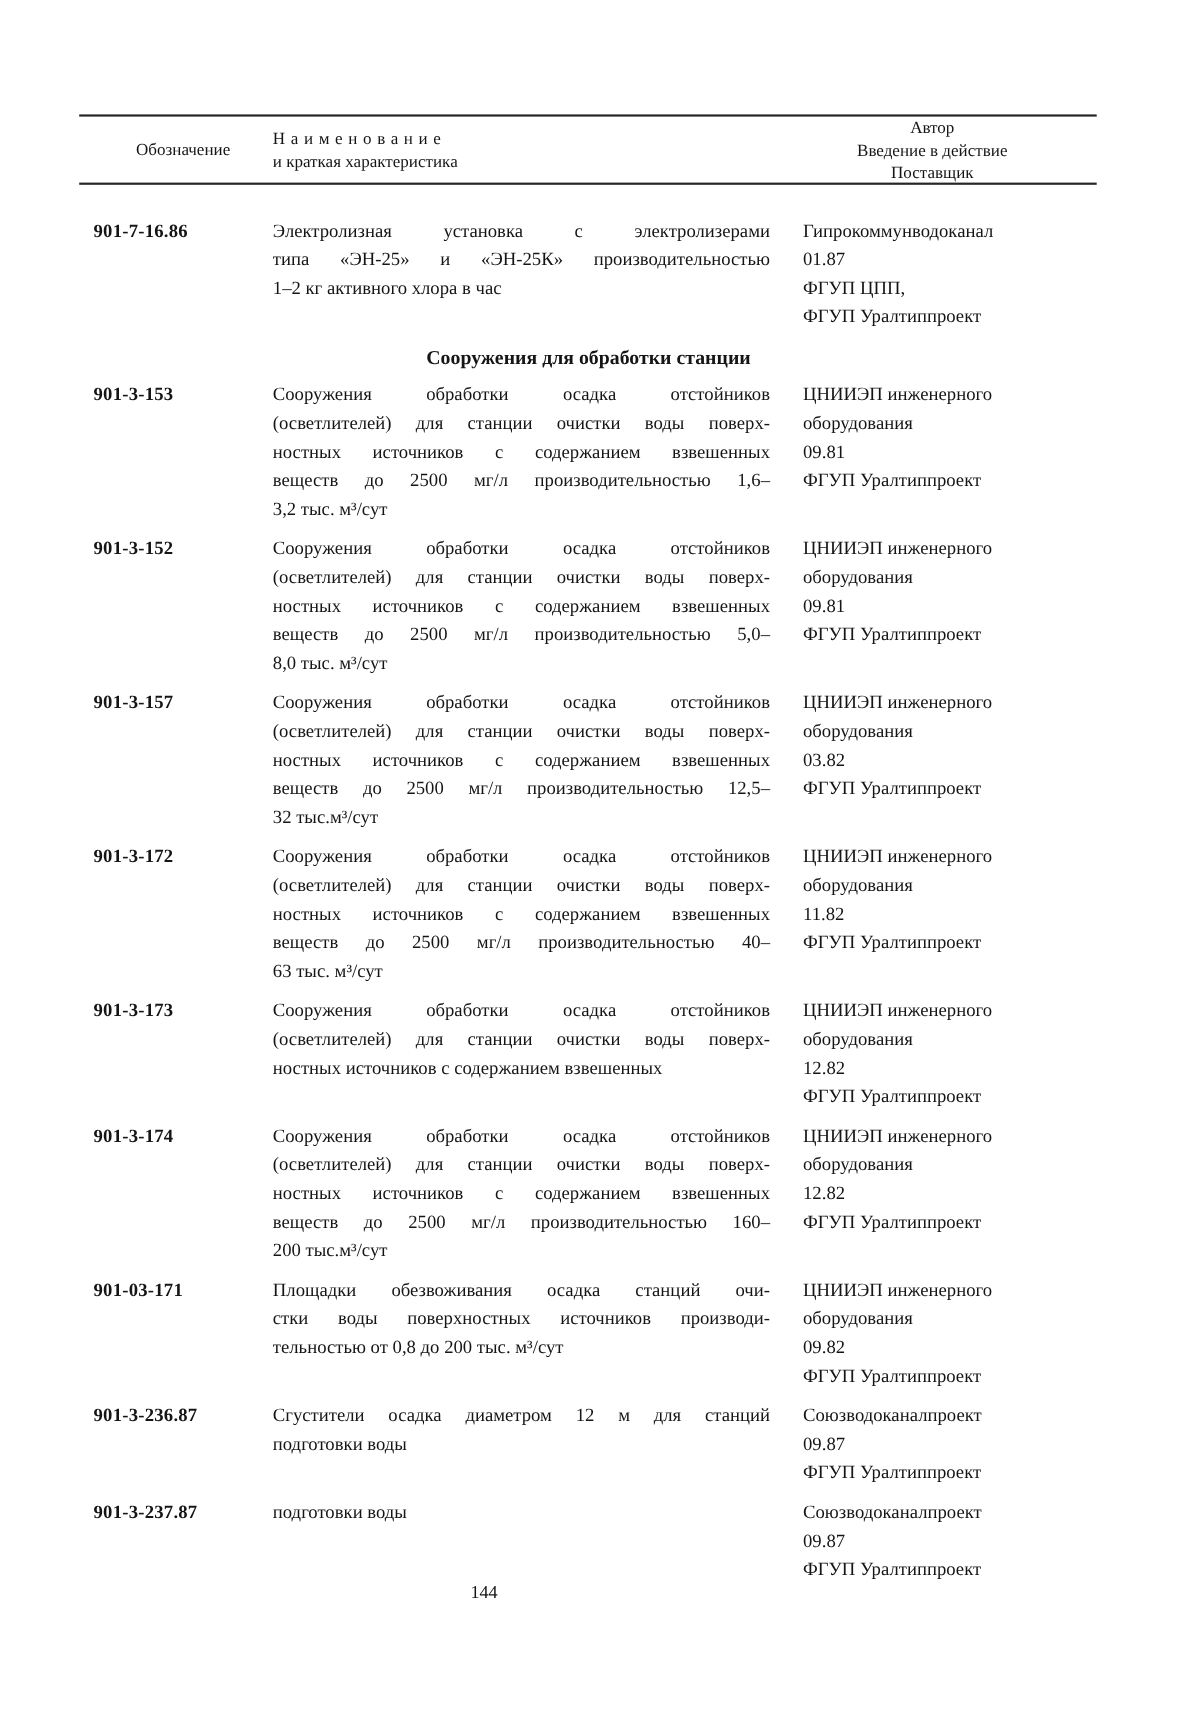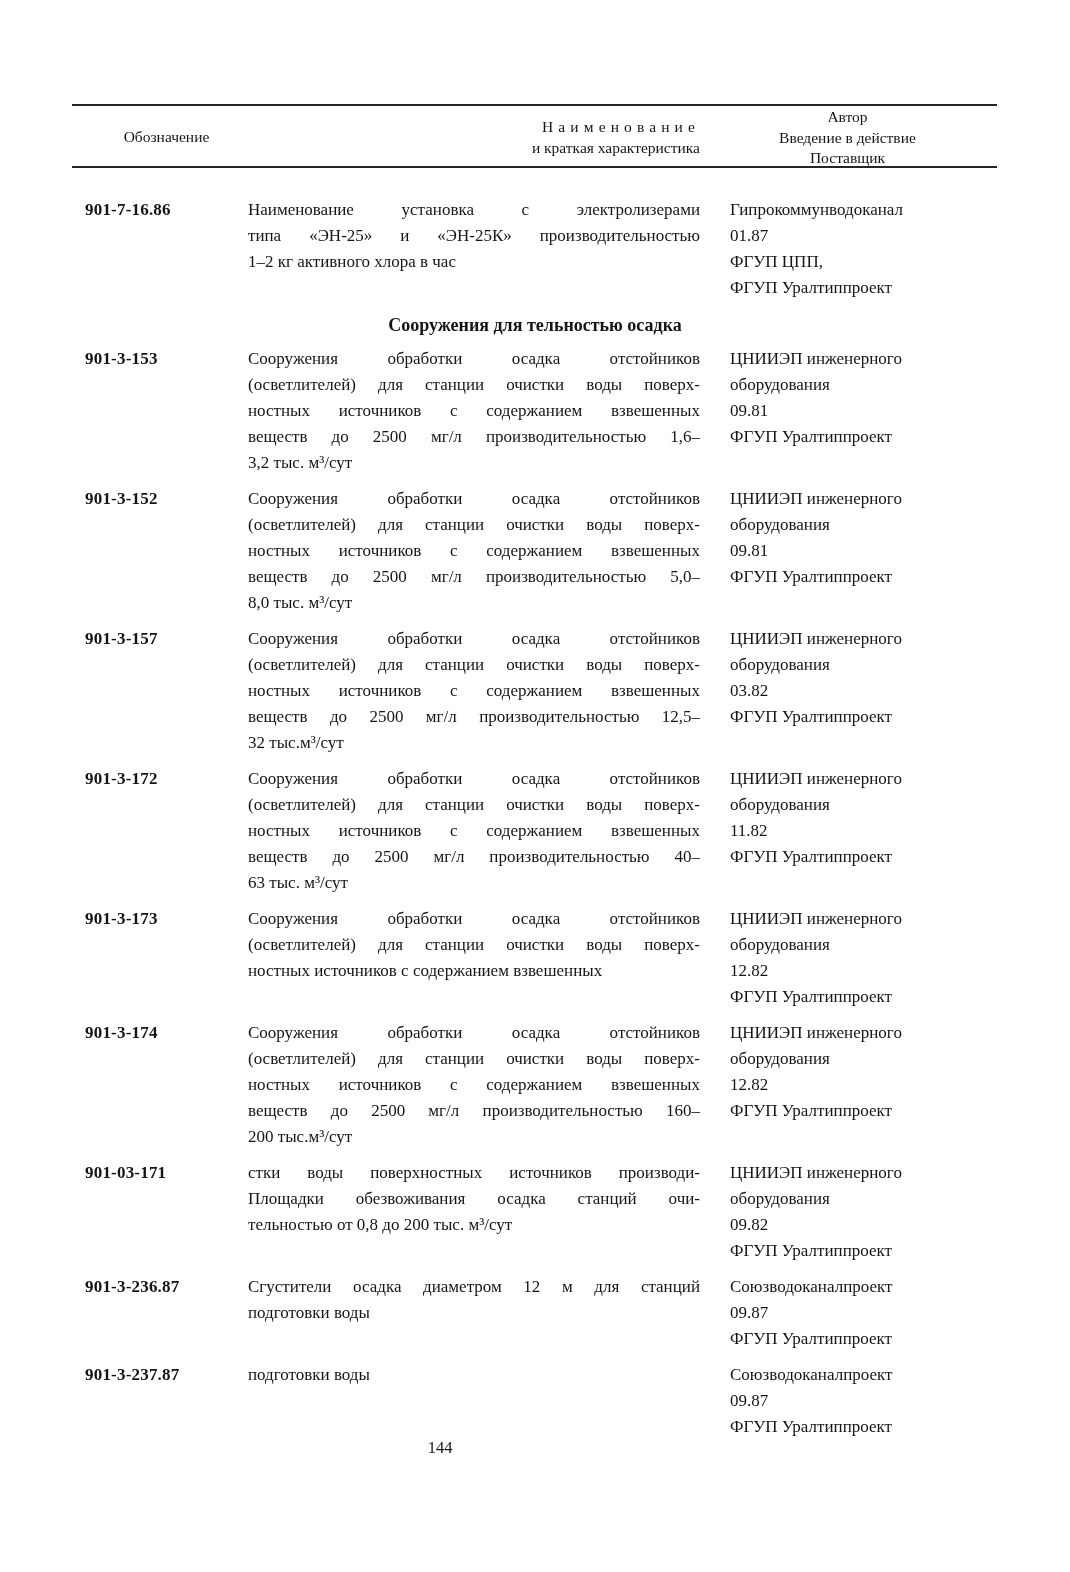--- a/index.html
+++ b/index.html
@@ -39,21 +39,21 @@
   }
   .h-col1 {
     display: flex;
     align-items: center;
     justify-content: center;
     text-align: center;
   }
   .h-col2 {
     display: flex;
     flex-direction: column;
-    align-items: flex-end;
+    align-items: flex-start;
     justify-content: center;
     text-align: center;
     line-height: 21px;
   }
   .h-col2 .h-name { letter-spacing: 0.33em; }
   .h-col3 {
     padding-left: 30px;
     text-align: center;
     line-height: 20.5px;
     padding-top: 1px;
@@ -124,33 +124,33 @@
       </div>
   </div>
 
   <div class="rule rule-bottom"></div>
 
   <div class="content">
 
     <div class="t-row">
       <div class="cell-code">901-7-16.86</div>
       <div class="cell-desc">
-          <div>Наименование установка с электролизерами</div>
+          <div>Электролизная установка с электролизерами</div>
           <div>типа «ЭН-25» и «ЭН-25К» производительностью</div>
           <div>1–2 кг активного хлора в час</div>
         </div>
       <div class="cell-author">
           <div>Гипрокоммунводоканал</div>
           <div>01.87</div>
           <div>ФГУП ЦПП,</div>
           <div>ФГУП Уралтиппроект</div>
         </div>
     </div>
 
-    <div class="section-heading">Сооружения для тельностью осадка</div>
+    <div class="section-heading">Сооружения для обработки станции</div>
 
     <div class="t-row">
       <div class="cell-code">901-3-153</div>
       <div class="cell-desc">
           <div>Сооружения обработки осадка отстойников</div>
           <div>(осветлителей) для станции очистки воды поверх-</div>
           <div>ностных источников с содержанием взвешенных</div>
           <div>веществ до 2500 мг/л производительностью 1,6–</div>
           <div>3,2 тыс. м³/сут</div>
         </div>
@@ -241,22 +241,22 @@
           <div>ЦНИИЭП инженерного</div>
           <div>оборудования</div>
           <div>12.82</div>
           <div>ФГУП Уралтиппроект</div>
         </div>
     </div>
 
     <div class="t-row">
       <div class="cell-code">901-03-171</div>
       <div class="cell-desc">
+          <div>Площадки обезвоживания осадка станций очи-</div>
           <div>стки воды поверхностных источников производи-</div>
-          <div>Площадки обезвоживания осадка станций очи-</div>
           <div>тельностью от 0,8 до 200 тыс. м³/сут</div>
         </div>
       <div class="cell-author">
           <div>ЦНИИЭП инженерного</div>
           <div>оборудования</div>
           <div>09.82</div>
           <div>ФГУП Уралтиппроект</div>
         </div>
     </div>
 

